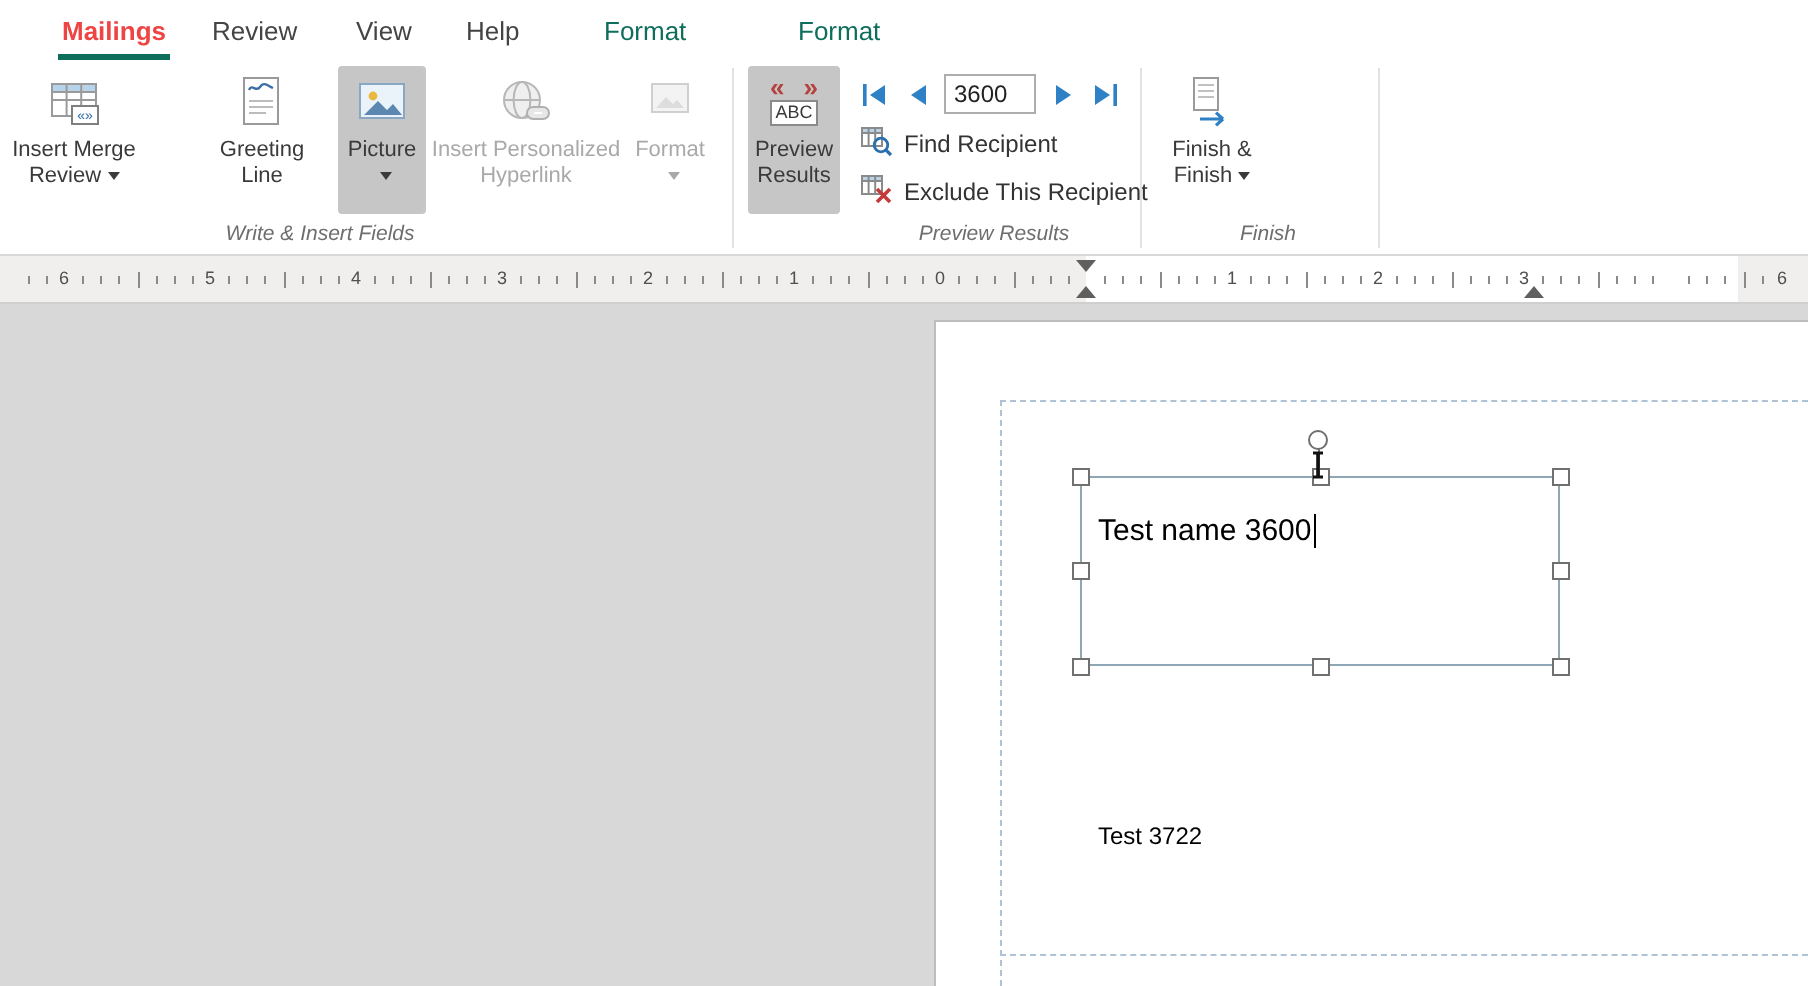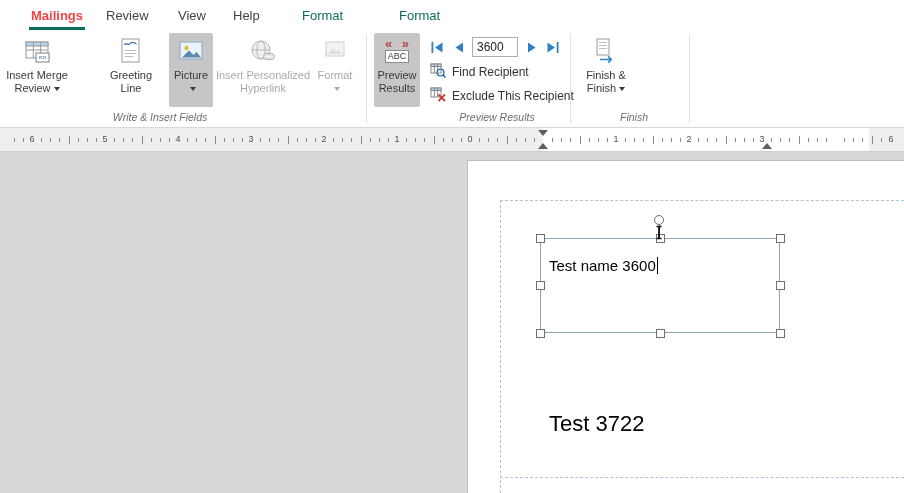--- a/index.html
+++ b/index.html
@@ -44,21 +44,21 @@
   .dash-top{position:absolute;left:500px;top:200px;width:404px;height:0;border-top:1px dashed #aec4d6;}
   .dash-left{position:absolute;left:500px;top:200px;width:0;height:293px;border-left:1px dashed #aec4d6;}
   .dash-bottom{position:absolute;left:500px;top:477px;width:404px;height:0;border-top:1px dashed #aec4d6;}
   .textbox{position:absolute;left:540px;top:238px;width:240px;height:95px;border:1px solid #8fa6b6;box-sizing:border-box;background:transparent;}
   .tb-text{position:absolute;left:8px;top:18px;font-size:15px;color:#000;white-space:nowrap;}
   .caret{display:inline-block;width:1.4px;height:17px;background:#000;vertical-align:text-bottom;margin-left:1px;}
   .handle{position:absolute;width:7px;height:7px;background:#fff;border:1px solid #707070;}
   .rot-handle{position:absolute;left:654px;top:215px;width:8px;height:8px;border:1px solid #707070;border-radius:50%;background:#fff;}
   .rot-stem{position:absolute;left:659px;top:224px;width:1px;height:14px;background:#707070;}
   .ibeam{position:absolute;left:654px;top:225px;}
-  .body-text{position:absolute;left:549px;top:411px;font-size:22px;color:#000;white-space:nowrap;}
+  .body-text{position:absolute;left:549px;top:411px;font-size:12px;color:#000;white-space:nowrap;}
 </style>
 </head>
 <body>
 
 <div id="app" style="--accent: #0e6e5c;">
 
   <div class="tabbar">
     <div class="tab active" style="left:26px">
         <span>Mailings</span>
       </div>

